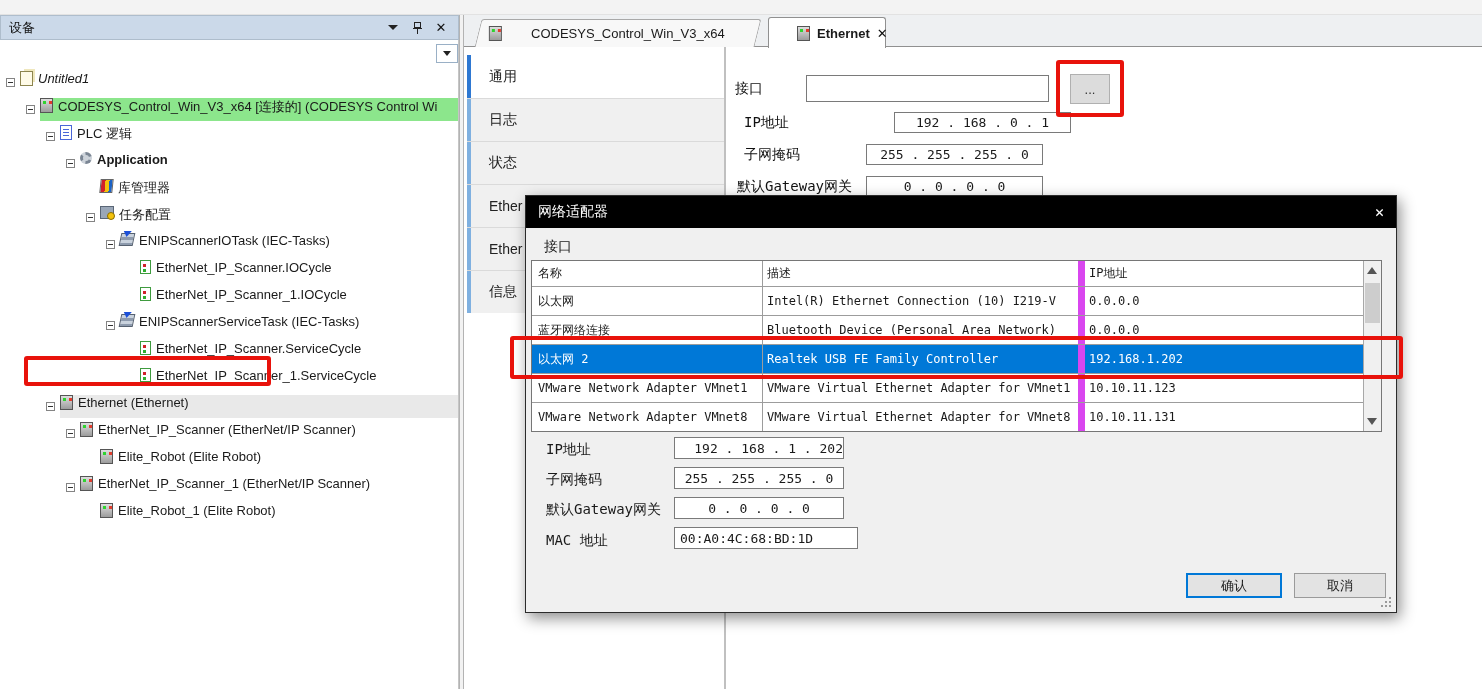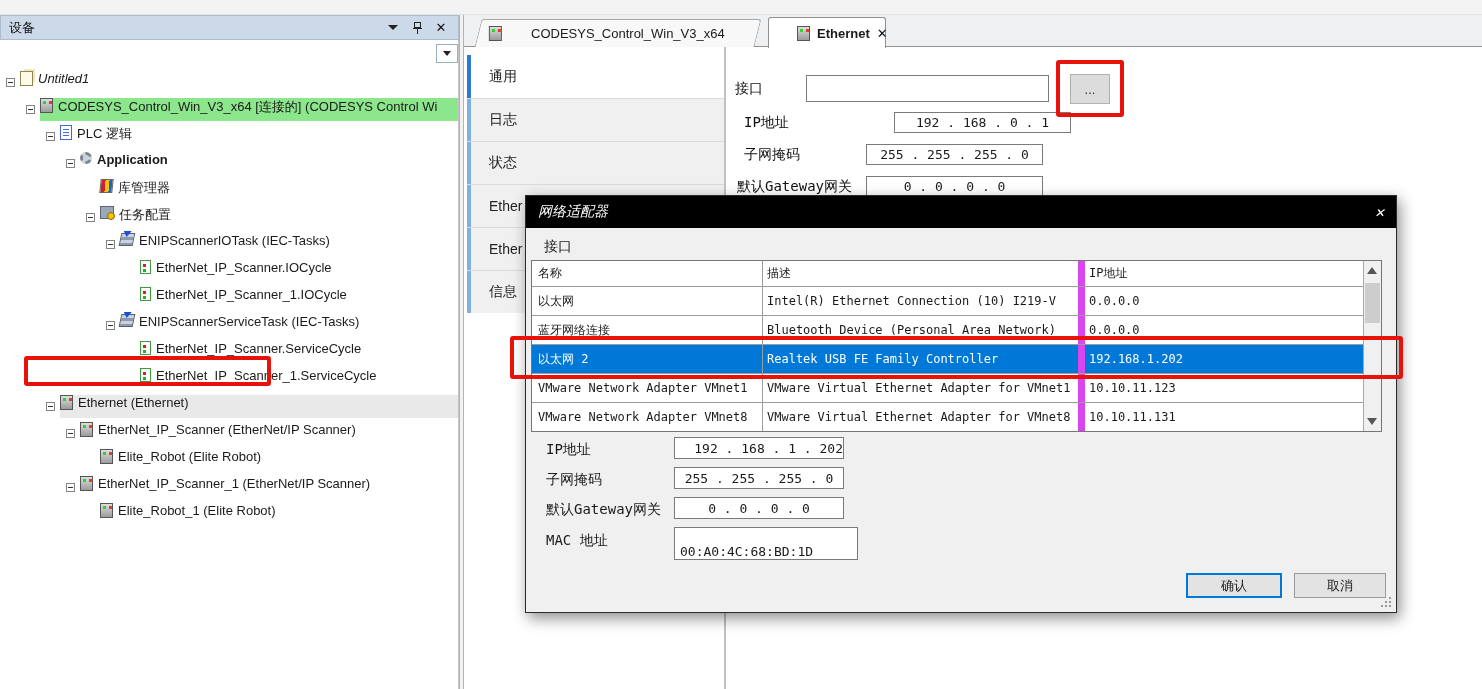--- a/index.html
+++ b/index.html
@@ -80,21 +80,21 @@
   .page-divider { position:absolute; left:724px; top:47px; width:2px; height:642px; background:#c0c0c0; }
 
   
   .flabel { position:absolute; font-size:14px; color:#111; font-family:"DejaVu Sans Mono","Liberation Mono",monospace; }
   .iface-input { position:absolute; left:806px; top:75px; width:243px; height:27px; border:1px solid #7a7a7a; background:#fff; font-size:13px; padding:0 4px; outline:none; }
   .browse-btn { position:absolute; left:1070px; top:74px; width:40px; height:30px; background:#dcdcdc; border:1px solid #b0b0b0; font-size:13px; color:#333; display:flex; align-items:center; justify-content:center; }
   .valbox { position:absolute; height:21px; width:177px; border:1px solid #7a7a7a; background:#fff; font-size:13px; display:flex; align-items:center; justify-content:center; }
 
   
   .dialog { position:absolute; left:525px; top:195px; width:872px; height:418px; background:#f0f0f0; border:1px solid #2b2b2b; box-shadow:3px 5px 14px rgba(0,0,0,.45); z-index:10; }
-  .dlg-titlebar { position:absolute; left:0; top:0; right:0; height:32px; background:#000; color:#fff; display:flex; align-items:center; padding:16px 12px;font-style:italic; }
+  .dlg-titlebar { position:absolute; left:0; top:0; right:0; height:32px; background:#000; color:#fff; display:flex; align-items:center; padding:16px 12px; }
   .dlg-title { flex:1; font-size:14px; }
   .dlg-close { font-size:15px; color:#fff; cursor:default; }
   .dlg-section { position:absolute; left:18px; top:42px; font-size:14px; }
 
   .nettable { position:absolute; left:5px; top:64px; width:851px; height:172px; border:1px solid #767676; background:#fff; font-size:12px; }
   .tbl-rows { position:absolute; left:0; top:0; right:18px; bottom:0; overflow:hidden; }
   .trh, .trr { display:flex; border-bottom:1px solid #9c9c9c; }
   .trh { height:26px; line-height:25px; }
   .trr { height:29px; line-height:28px; }
   .c1 { width:231px; border-right:1px solid #9c9c9c; padding:0 6px; overflow:hidden; white-space:nowrap; }
@@ -102,21 +102,21 @@
   .c3 { flex:1; padding:0 4px; overflow:hidden; white-space:nowrap; }
   .trr.sel { background:#0078d7; color:#fff; }
   .tscroll { position:absolute; right:0; top:0; bottom:0; width:18px; background:#f0f0f0; border-left:1px solid #a8a8a8; }
   .sarrow { position:absolute; left:3px; width:0; height:0; border-left:5px solid transparent; border-right:5px solid transparent; }
   .sarrow.up { top:6px; border-bottom:7px solid #555; }
   .sarrow.down { bottom:6px; border-top:7px solid #555; }
   .sthumb { position:absolute; left:1px; top:22px; width:15px; height:40px; background:#cdcdcd; }
 
   .dfield-label { position:absolute; left:20px; font-size:14px; line-height:22px; }
   .dfield-box { position:absolute; left:148px; width:170px; height:22px; border:1px solid #7a7a7a; background:#fff; font-size:13px; display:flex; align-items:center; justify-content:center; }
-  .dfield-box.macbox { width:184px; height:33px; justify-content:flex-start; padding-left:5px;align-items:flex-end; }
+  .dfield-box.macbox { width:184px; height:22px; justify-content:flex-start; padding-left:5px; }
 
   .dlg-btn { position:absolute; top:377px; height:25px; background:#e3e3e3; font-size:13px; display:flex; align-items:center; justify-content:center; }
   .btn-confirm { left:660px; width:96px; border:2px solid #0078d7; }
   .btn-cancel { left:768px; width:92px; border:1px solid #9a9a9a; }
   .grip { position:absolute; right:5px; bottom:5px; width:10px; height:10px; }
   .grip::after { content:""; position:absolute; right:0; bottom:0; width:2px; height:2px; background:#9a9a9a;
     box-shadow:-4px 0 0 #9a9a9a, -8px 0 0 #9a9a9a, 0 -4px 0 #9a9a9a, -4px -4px 0 #9a9a9a, 0 -8px 0 #9a9a9a; }
 
   
   .redbox { position:absolute; border:4px solid #e8120b; border-radius:3px; z-index:30; pointer-events:none; }

